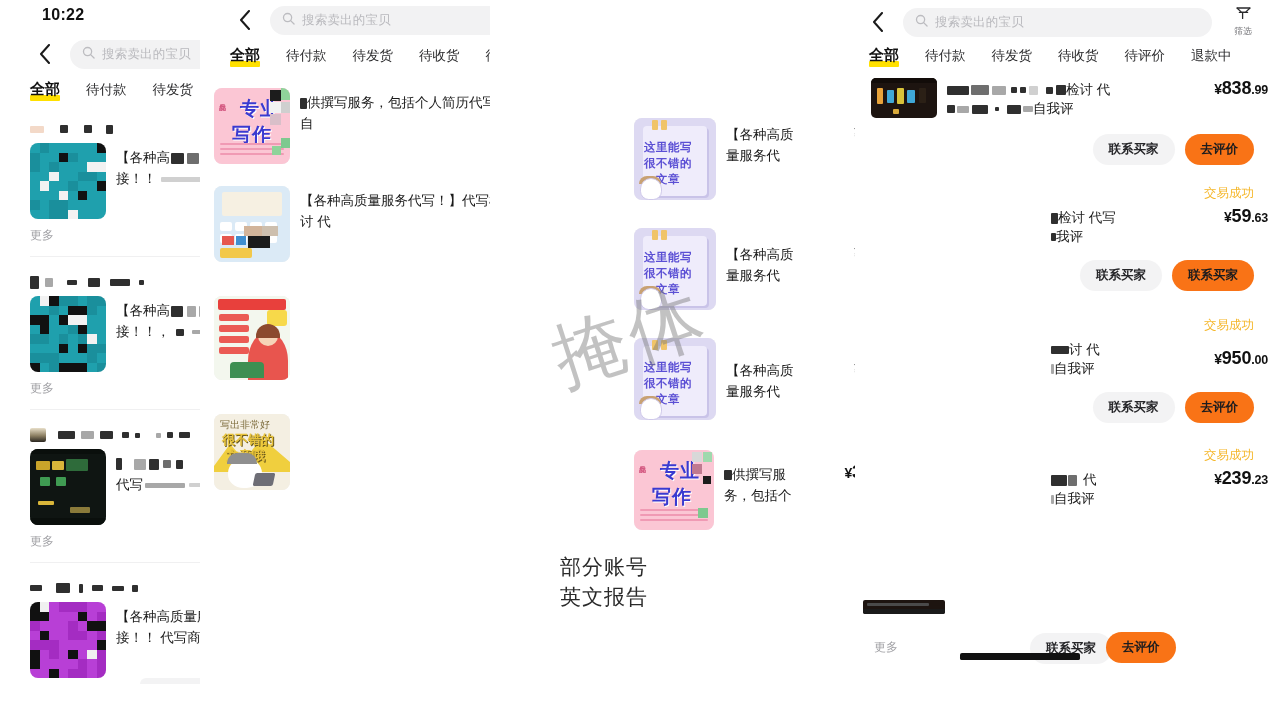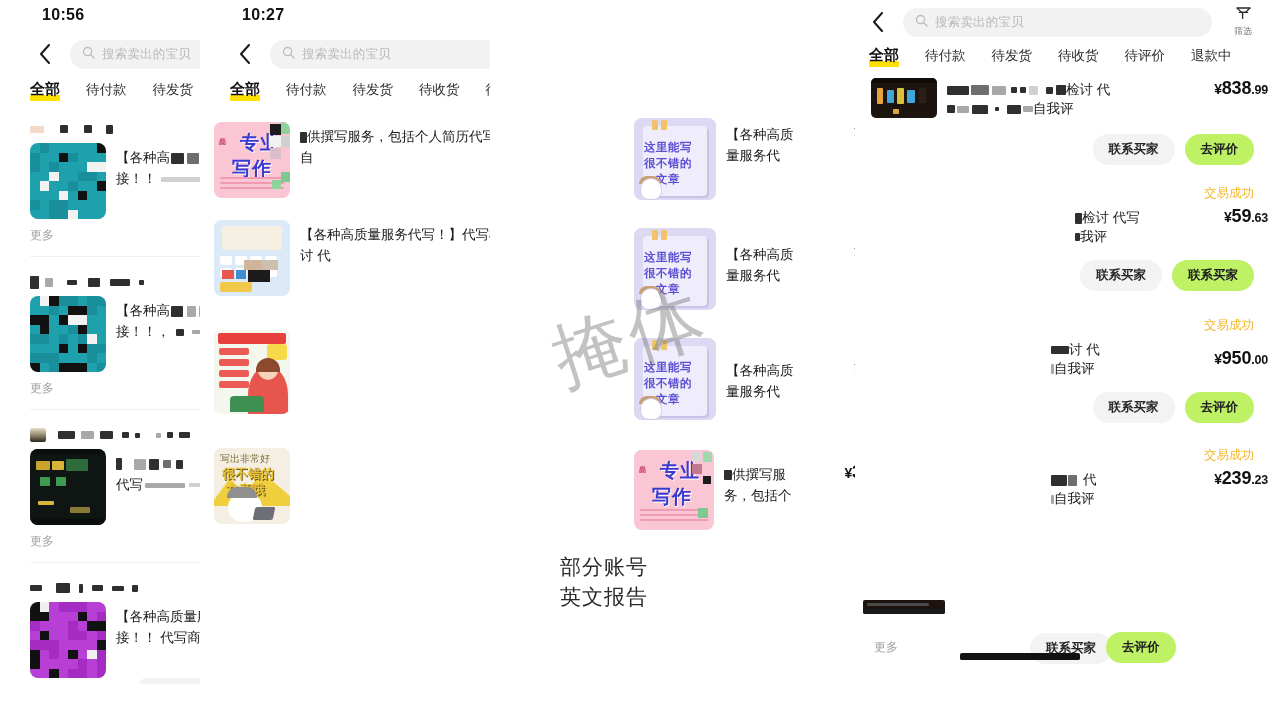--- a/index.html
+++ b/index.html
@@ -133,21 +133,21 @@
     display:flex; align-items:center; justify-content:space-between;
     padding: 8px 12px 10px 30px;
   }
   .more { font-size: 12px; color:#a2a2a6; }
   .foot-btns { display:flex; align-items:center; gap:10px; }
   .btn {
     font-size: 12.5px; font-weight:700; border-radius: 16px;
     padding: 7px 16px; white-space:nowrap;
   }
   .btn.ghost { background:#f3f3f4; color:#27272a; }
-  .btn.primary { background:#bef264; color:#1c1c1e; }
+  .btn.primary { background:#f97316; color:#1c1c1e; }
   .sep { height:1px; background:#f0f0f1; margin: 2px 12px 0 30px; }
 
   .status-text {
     font-size: 12.5px; color:#f5b72b; text-align:right;
     padding: 6px 14px 2px 0;
   }
 
   
   .cen { background:#2f2f2f; display:inline-block; border-radius:1px; vertical-align:middle;}
   .cen.g1 { background:#6e6e6e; }
@@ -259,21 +259,21 @@
   .redact { position:absolute; background:#111; border-radius:2px; }
 </style>
 </head>
 <body>
 
 <div class="stage">
 
   <div class="panel" id="panel-a">
 
     <div class="statusbar">
-      <div class="sb-time">10:56</div>
+      <div class="sb-time">10:22</div>
       <div class="sb-icons">
         <span class="ico-signal">
             <i></i>
             <i></i>
             <i></i>
             <i></i>
           </span>
         <span class="ico-wifi">
           <svg width="16" height="12" viewBox="0 0 16 12">
               <path d="M8 10.6l2.1-2.5a3.2 3.2 0 0 0-4.2 0L8 10.6z" fill="#111"></path>
@@ -632,43 +632,20 @@
         </div>
       </div>
     </div>
 
     <div style="position:absolute;left:238px;top:676px;width:78px;height:9px;background:#ffe100;border-radius:14px 14px 0 0;"></div>
     <div style="position:absolute;left:140px;top:678px;width:66px;height:6px;background:#f3f3f4;border-radius:12px 12px 0 0;"></div>
   </div>
 
   <div class="panel" id="panel-b">
 
-    <div class="statusbar">
-      <div class="sb-time">10:27</div>
-      <div class="sb-icons">
-        <span class="ico-signal">
-            <i></i>
-            <i></i>
-            <i></i>
-            <i></i>
-          </span>
-        <span class="ico-wifi">
-          <svg width="16" height="12" viewBox="0 0 16 12">
-              <path d="M8 10.6l2.1-2.5a3.2 3.2 0 0 0-4.2 0L8 10.6z" fill="#111"></path>
-              <path d="M3.6 5.8a6.8 6.8 0 0 1 8.8 0l1.3-1.5a8.8 8.8 0 0 0-11.4 0l1.3 1.5z" fill="#111"></path>
-              <path d="M5.3 7.8a4.4 4.4 0 0 1 5.4 0l1.2-1.4a6.2 6.2 0 0 0-7.8 0l1.2 1.4z" fill="#111"></path>
-            </svg>
-        </span>
-        <span class="ico-batt">
-          <svg width="9" height="11" viewBox="0 0 9 11">
-              <path d="M5.2 0L0.6 6h3l-1 5L8.4 4.6h-3L5.2 0z" fill="#0b2f14"></path>
-            </svg>
-        </span>
-      </div>
-    </div>
 
     <div class="searchrow">
       <div class="back-chevron">
         <svg width="12" height="20" viewBox="0 0 12 20">
             <path d="M10 1L2 10l8 9" stroke="#1a1a1a" stroke-width="2" fill="none" stroke-linecap="round" stroke-linejoin="round"></path>
           </svg>
       </div>
       <div class="searchbox">
         <span class="mag">
           <svg width="13" height="13" viewBox="0 0 14 14">
@@ -1020,21 +997,21 @@
           <span class="btn ghost">联系买家</span>
           <span class="btn primary">去评价</span>
         </div>
       </div>
     </div>
 
     <div class="order" style="padding-top:14px;padding-left:16px;">
       <div class="status-text" style="padding-right:14px;">交易成功</div>
       <div class="order-body">
         <div class="oinfo" style="padding-right:92px;padding-top:4px;padding-left:180px;">
-          <div class="otitle" style="line-height:19px;margin-left:24px;">
+          <div class="otitle" style="line-height:19px;">
             <span class="cen" style="width:7px;height:11px"></span><span>检讨 代写</span><br>
             <span class="cen" style="width:5px;height:8px"></span><span>我评</span>
           </div>
           <div class="oright" style="top:2px;">
             <span class="price"><span class="cur">¥</span><span>59</span><span class="dec">.63</span></span>
           </div>
         </div>
       </div>
       <div class="order-foot" style="padding:14px 14px 0 0;justify-content:flex-end;">
         <div class="foot-btns">

